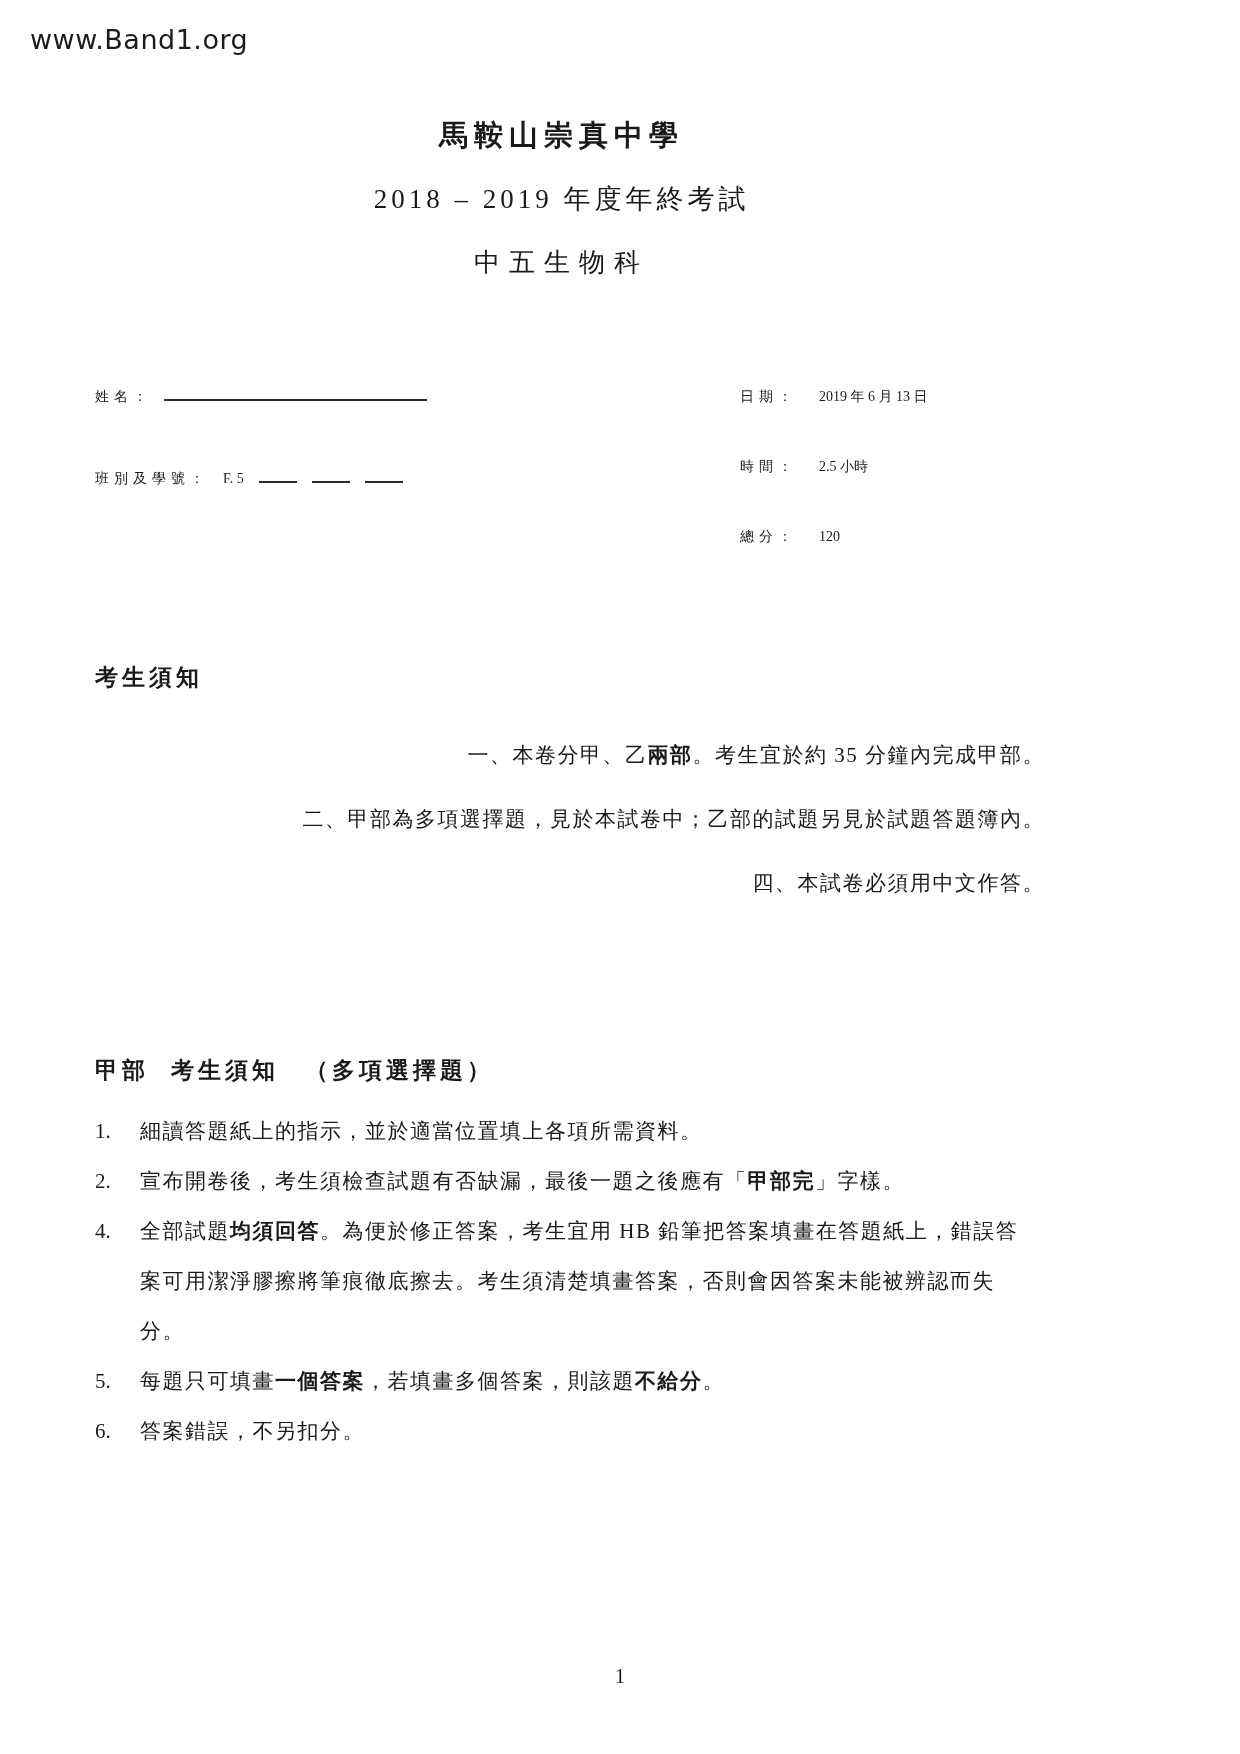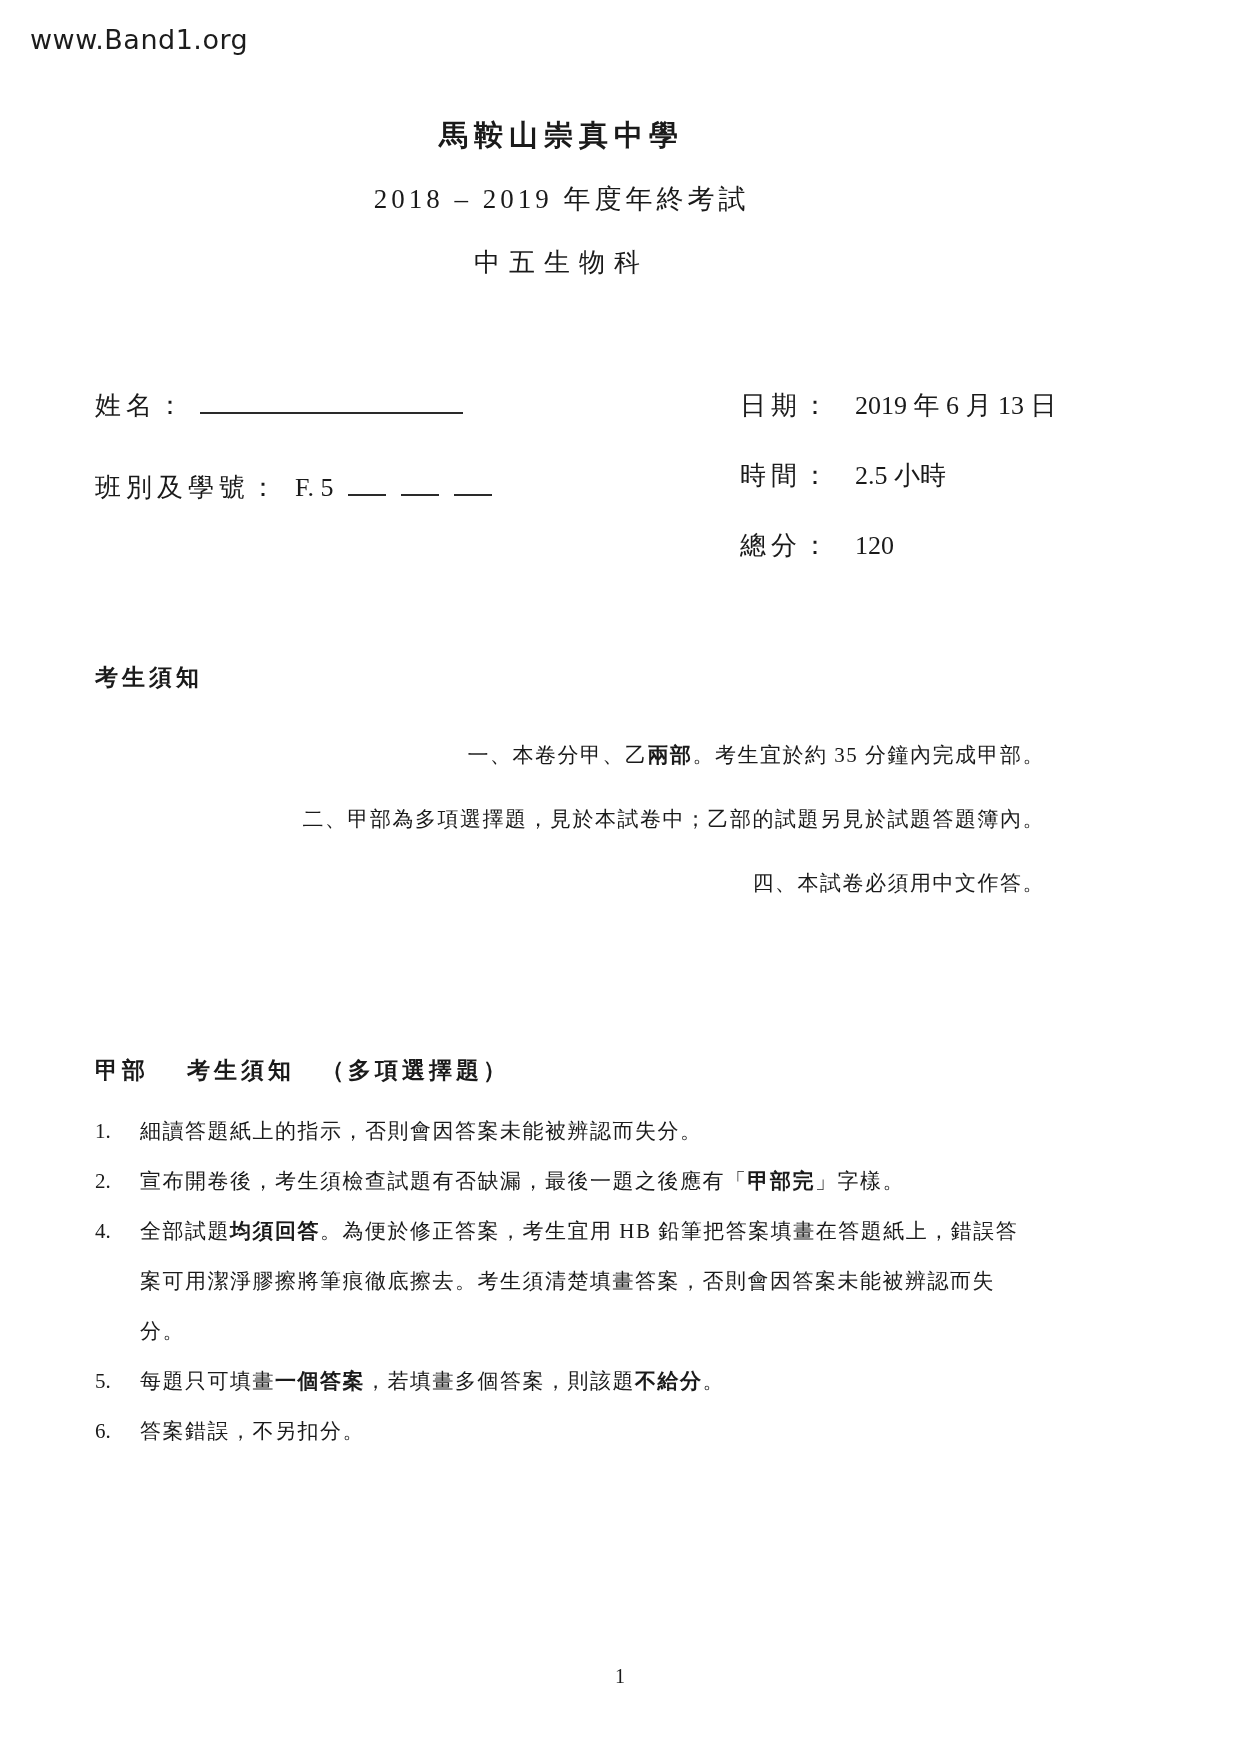--- a/index.html
+++ b/index.html
@@ -43,21 +43,21 @@
     letter-spacing: 4px;
     line-height: 64px;
   }
   .title-block .subject {
     font-size: 26px;
     letter-spacing: 9px;
     line-height: 64px;
   }
   .info-row {
     position: absolute;
-    font-size: 26px;
+    font-size: 14px;
     white-space: nowrap;
   }
   .info-label {
     letter-spacing: 5px;
   }
   .row-name   { left: 95px;  top: 388px; }
   .row-class  { left: 95px;  top: 458px; margin-top: 12px; }
   .row-date   { left: 740px; top: 388px; }
   .row-time   { left: 740px; top: 458px; }
   .row-marks  { left: 740px; top: 528px; }
@@ -105,21 +105,21 @@
     text-indent: 0;
   }
   .section-a-heading {
     position: absolute;
     left: 95px;
     top: 1055px;
     font-size: 23px;
     font-weight: 700;
     letter-spacing: 4px;
   }
-  .section-a-heading .part  { margin-right: 38px; }
+  .section-a-heading .part  { margin-right: 22px; }
   .section-a-heading .notice { margin-right: 26px; }
   .section-list {
     position: absolute;
     left: 95px;
     top: 1106px;
     width: 940px;
     font-size: 21px;
     line-height: 50px;
     letter-spacing: 1.5px;
   }
@@ -182,21 +182,21 @@
       <div class="list-item"><span class="item-num">一、</span><span class="item-text"><span>本卷分甲、乙</span><span class="bold">兩部</span><span>。考生宜於約 35 分鐘內完成甲部。</span></span></div>
       <div class="list-item"><span class="item-num">二、</span><span class="item-text"><span>甲部為多項選擇題，見於本試卷中；乙部的試題另見於試題答題簿內。</span></span></div>
       <div class="list-item"><span class="item-num">四、</span><span class="item-text"><span>本試卷必須用中文作答。</span></span></div>
     </div>
 
   <div class="section-a-heading">
     <span class="part">甲部</span><span class="notice">考生須知</span><span>（多項選擇題）</span>
   </div>
 
   <div class="section-list" id="section-a-list">
-      <div class="list-item"><span class="item-num">1.</span><span class="item-text"><span>細讀答題紙上的指示，否則會因答案未能被辨認而失分。</span></span></div>
+      <div class="list-item"><span class="item-num">1.</span><span class="item-text"><span>細讀答題紙上的指示，並於適當位置填上各項所需資料。</span></span></div>
       <div class="list-item"><span class="item-num">2.</span><span class="item-text"><span>宣布開卷後，考生須檢查試題有否缺漏，最後一題之後應有「</span><span class="bold">甲部完</span><span>」字樣。</span></span></div>
       <div class="list-item"><span class="item-num">4.</span><span class="item-text"><span>全部試題</span><span class="bold">均須回答</span><span>。為便於修正答案，考生宜用 HB 鉛筆把答案填畫在答題紙上，錯誤答案可用潔淨膠擦將筆痕徹底擦去。考生須清楚填畫答案，否則會因答案未能被辨認而失分。</span></span></div>
       <div class="list-item"><span class="item-num">5.</span><span class="item-text"><span>每題只可填畫</span><span class="bold">一個答案</span><span>，若填畫多個答案，則該題</span><span class="bold">不給分</span><span>。</span></span></div>
       <div class="list-item"><span class="item-num">6.</span><span class="item-text"><span>答案錯誤，不另扣分。</span></span></div>
     </div>
 
   <div class="page-footer">
     <span>1</span>
   </div>
 

